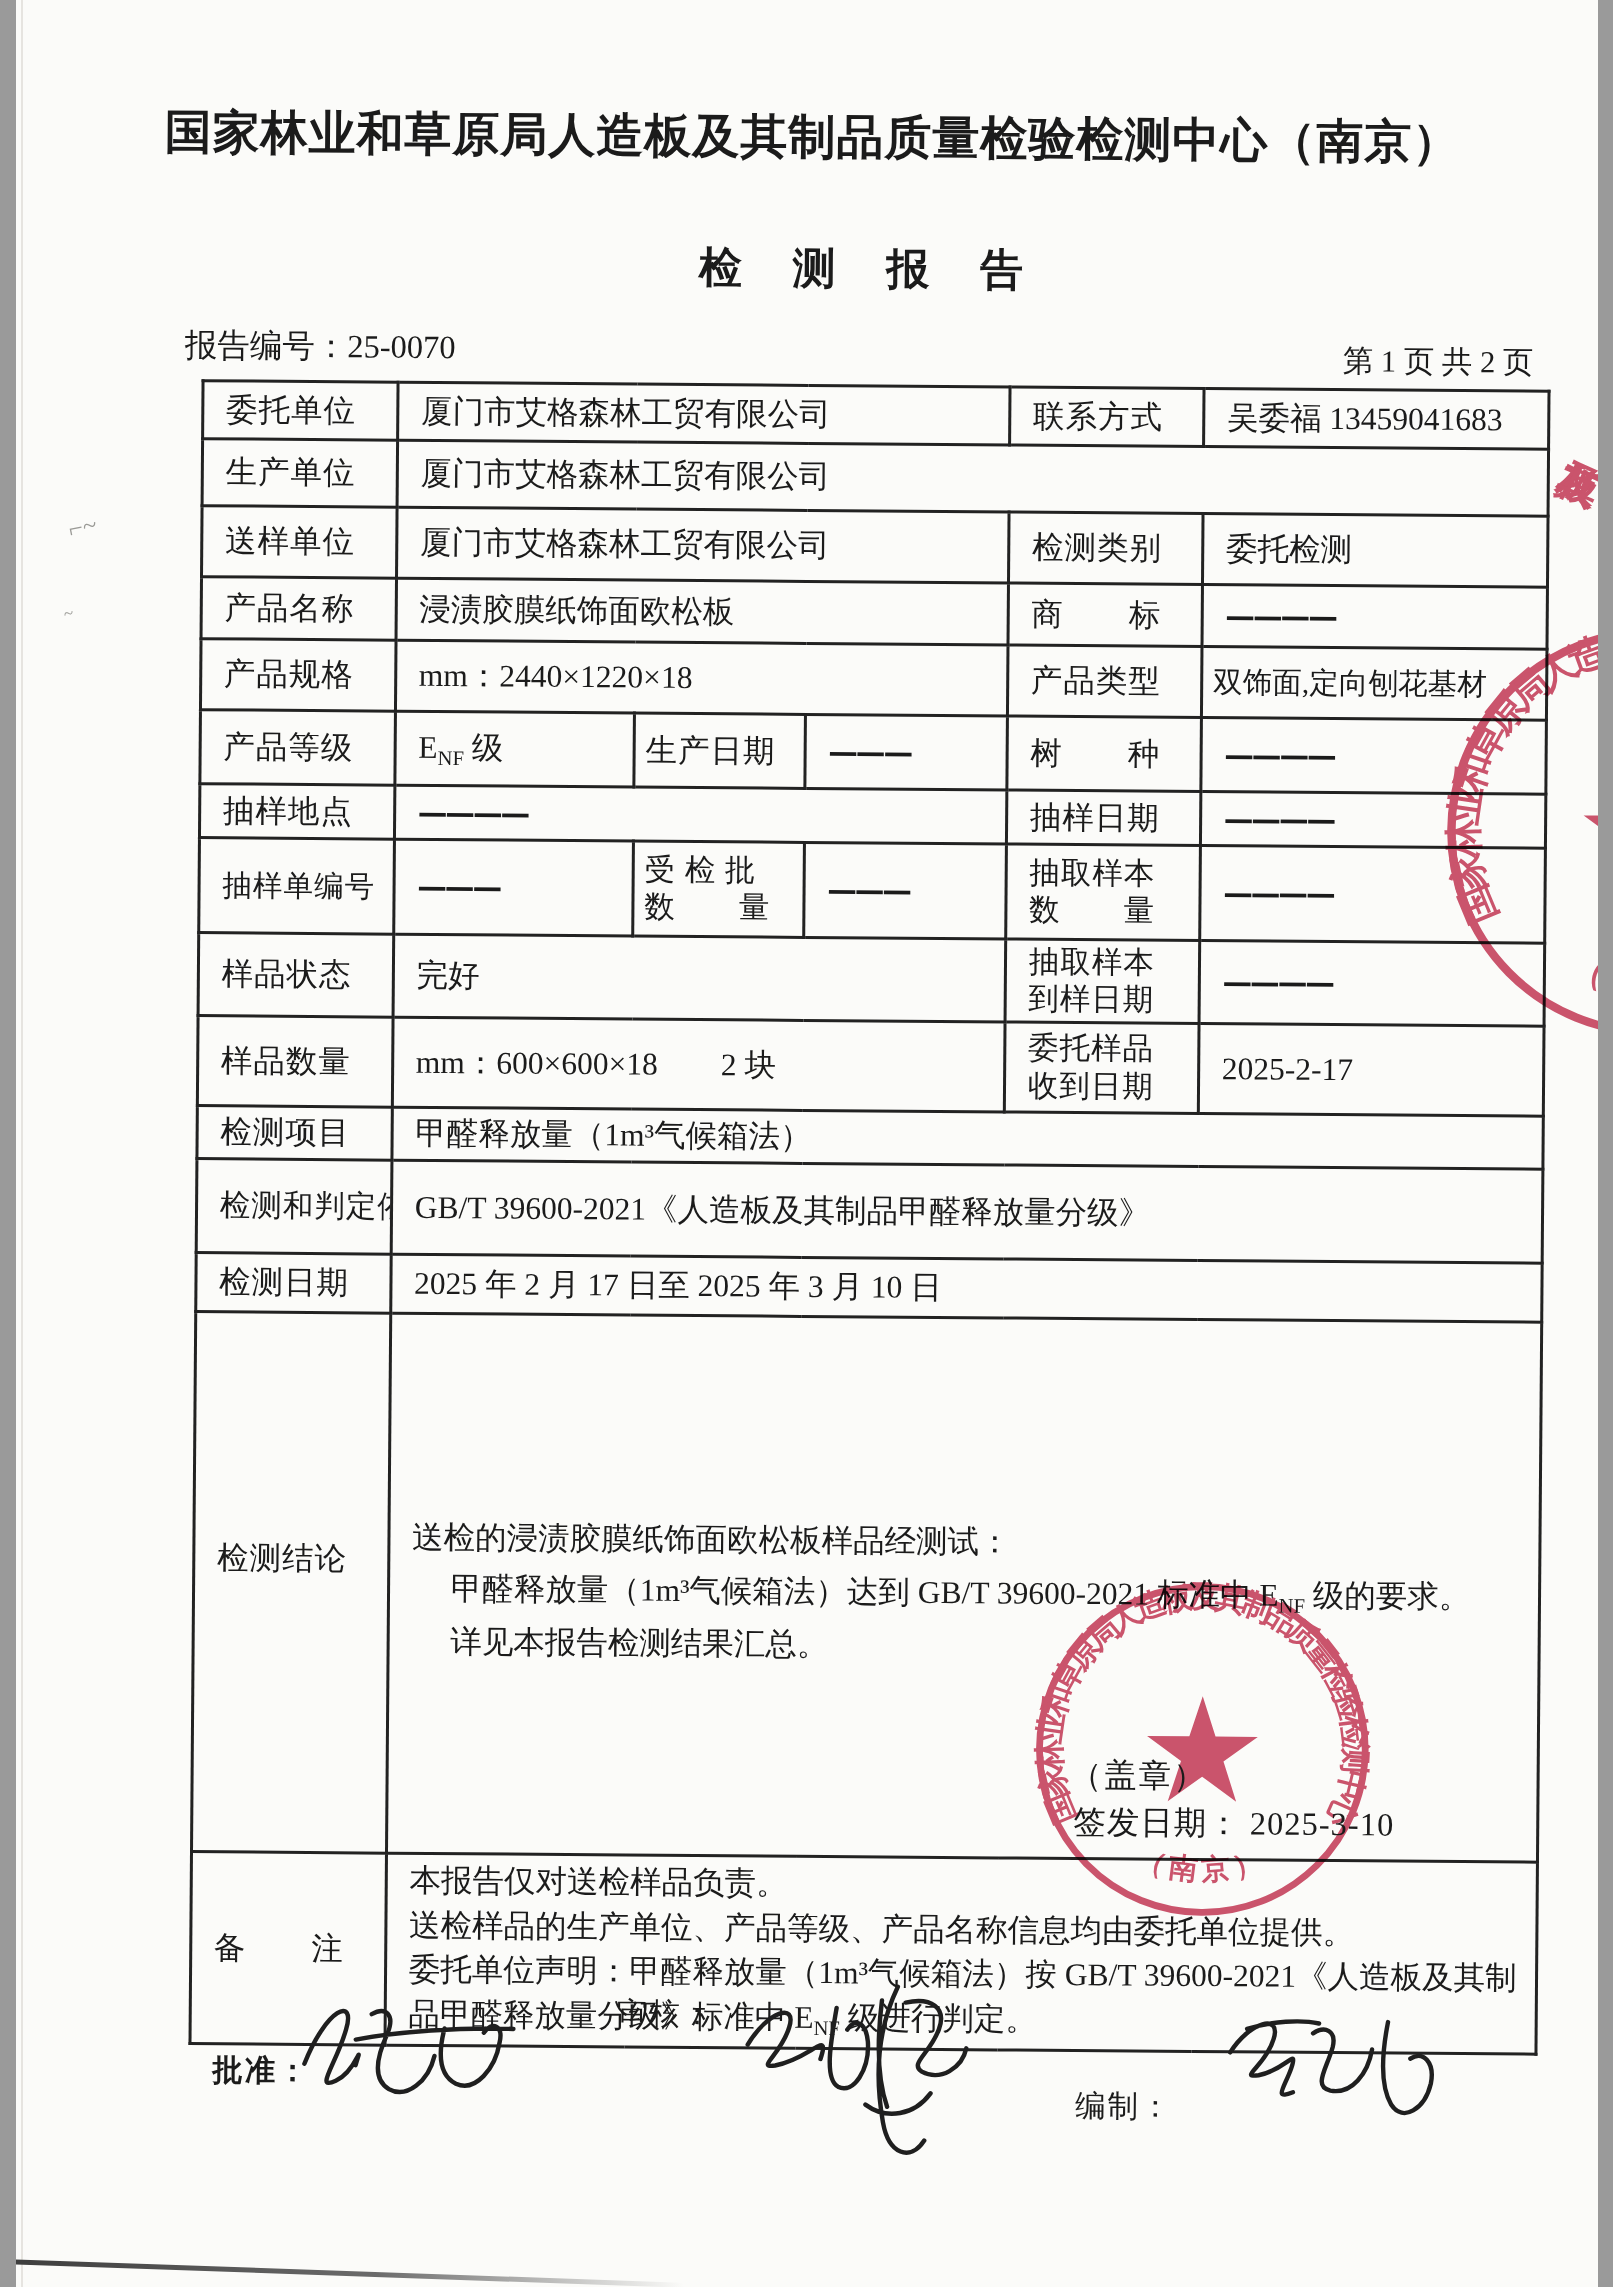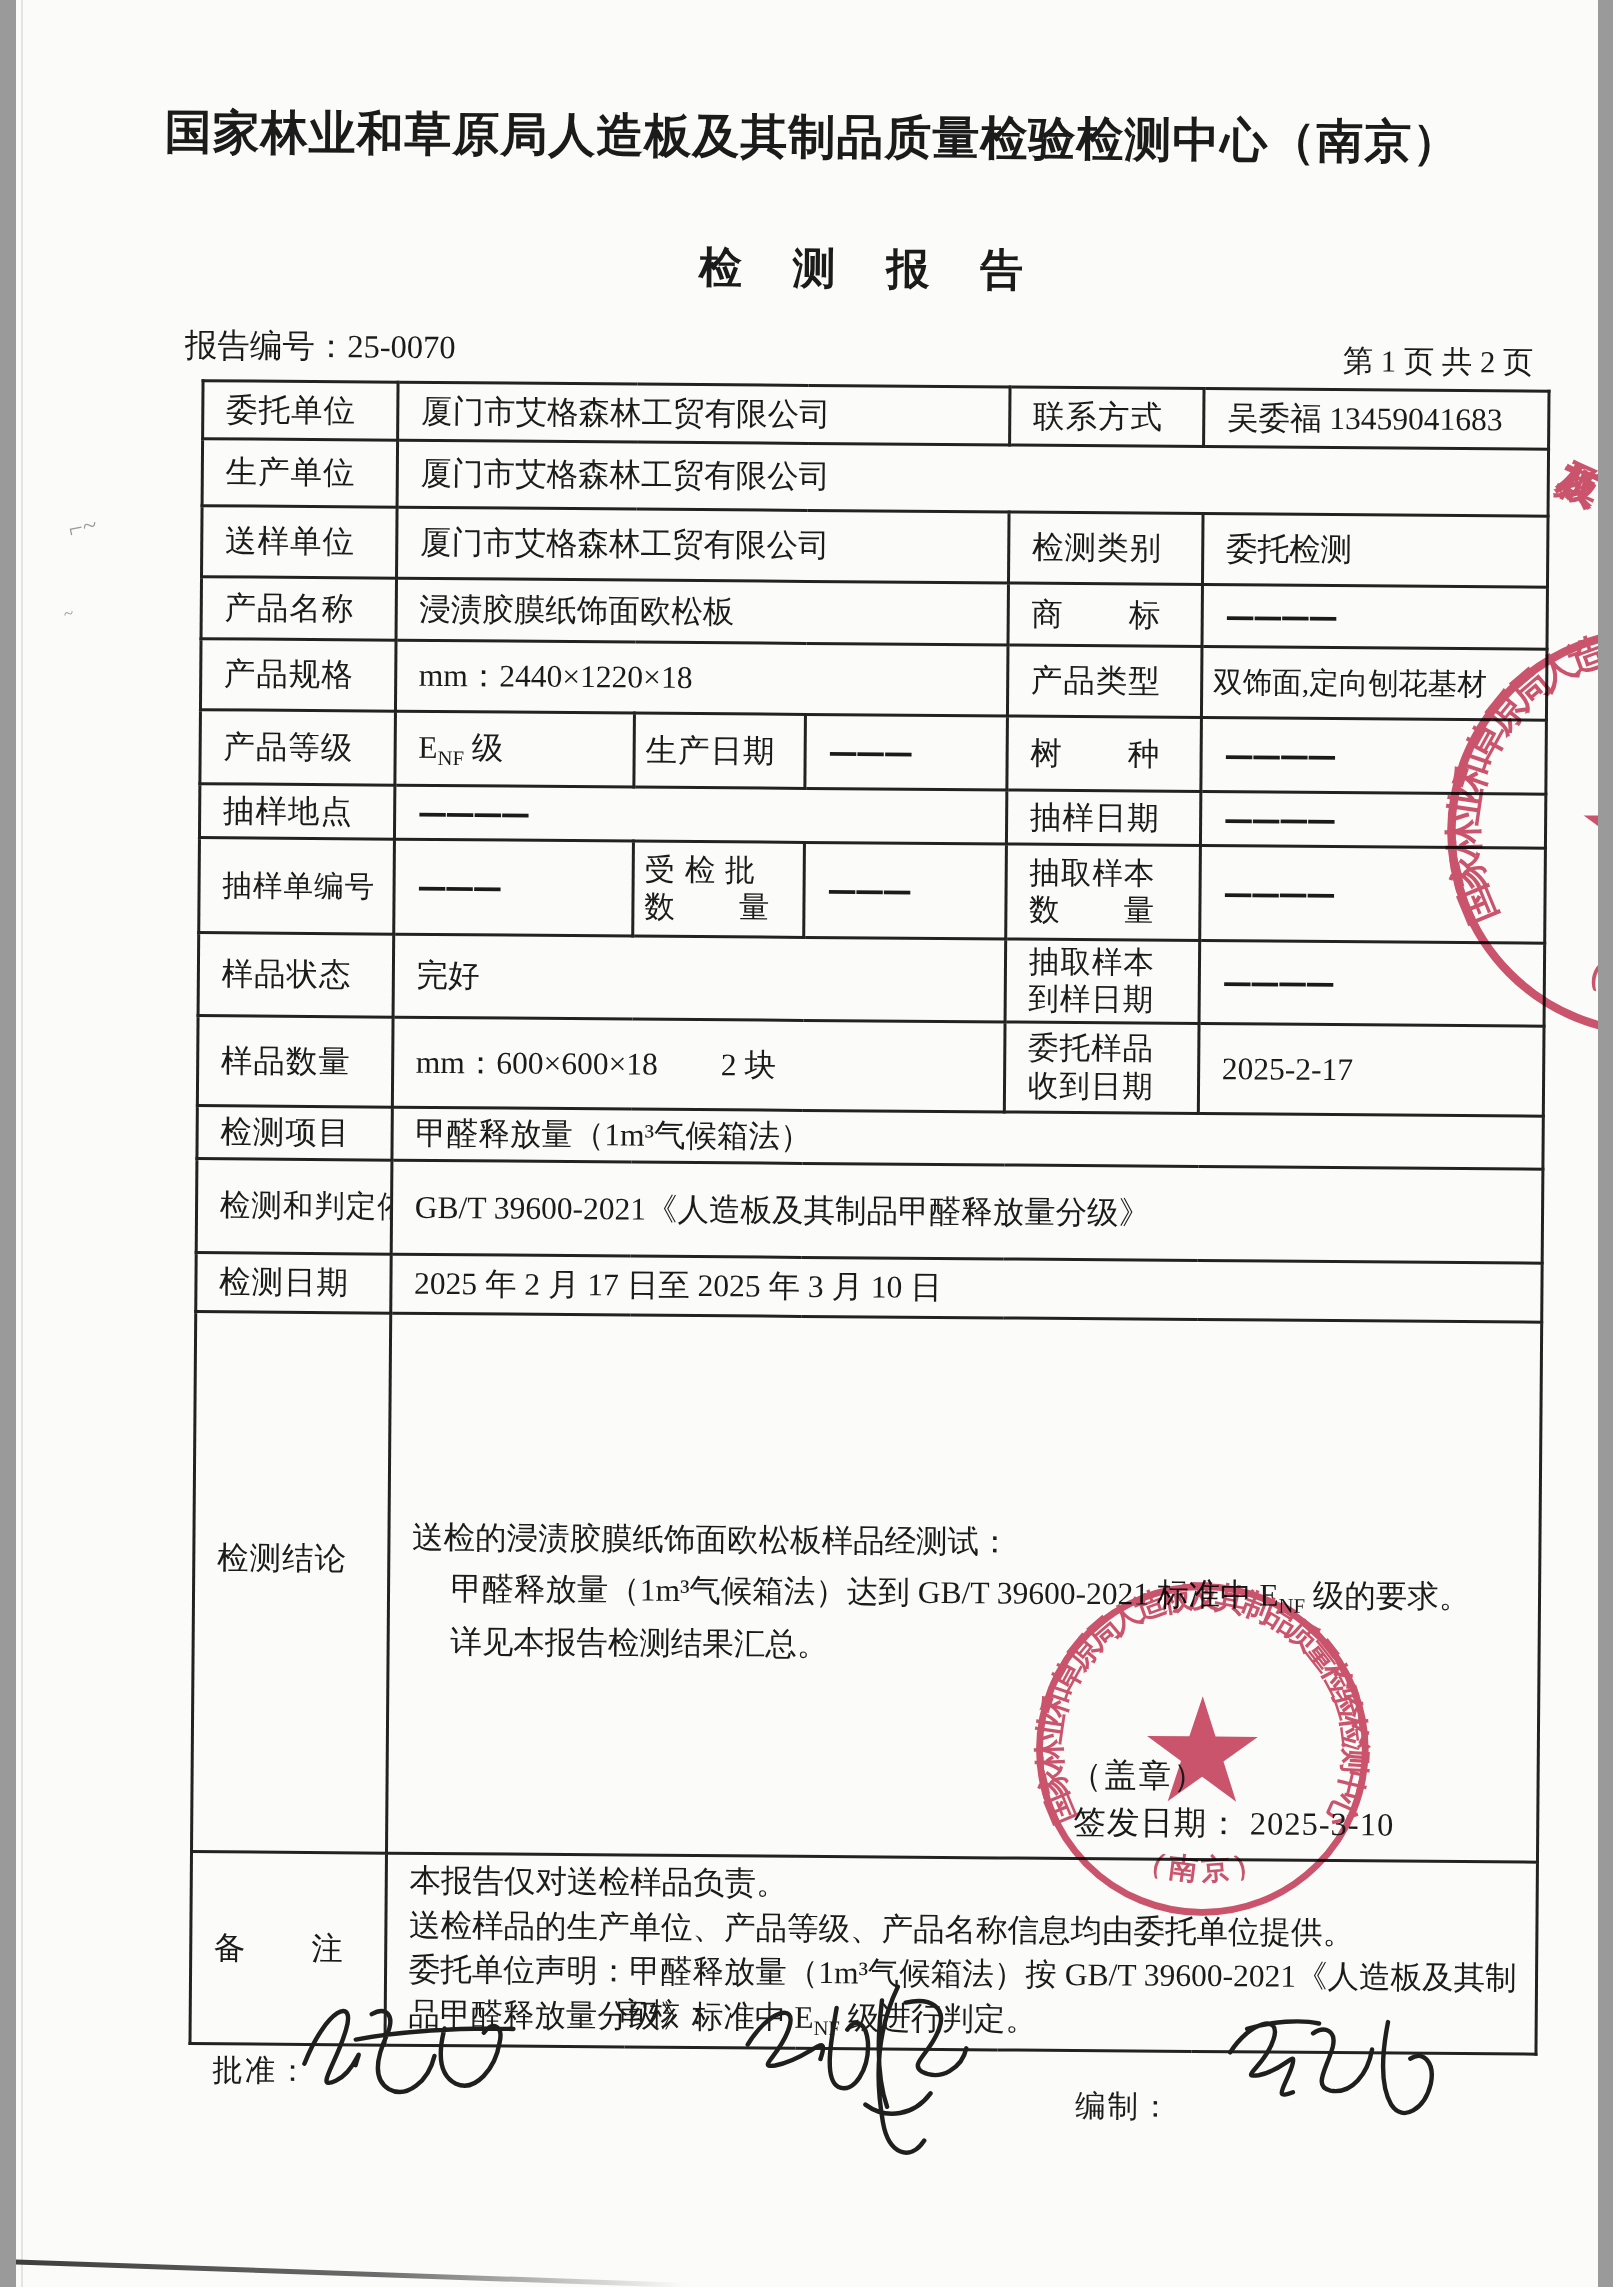--- a/index.html
+++ b/index.html
@@ -37,21 +37,21 @@
   .stamp{position:absolute;color:#c23a56;opacity:.87;mix-blend-mode:multiply;}
   .stamp-main{left:1024px;top:1568px;width:349px;height:349px;}
   .stamp-edge{left:1426px;top:607px;width:429px;height:429px;}
   .stamp-frag{left:1497px;top:396px;width:148px;height:197px;}
   .seal-note{position:absolute;font-size:32.5px;letter-spacing:2px;z-index:1;}
   .gaizhang{left:1066px;top:1748px;}
   .issue-date{left:1070px;top:1795px;letter-spacing:1px;}
 
   
   .sig-label{position:absolute;font-size:30.5px;letter-spacing:2px;}
-  .lab-approve{left:211px;top:2051px;}
+  .lab-approve{left:211px;top:2051px;font-weight:bold;}
   .lab-review{left:615px;top:1991px;}
   .lab-prepare{left:1074px;top:2080px;font-family:Liberation Mono, monospace;}
   .sig-svg{position:absolute;left:177px;top:1970px;width:1359px;height:227px;}
 
   
   .paper-left{position:absolute;left:5.9px;top:0;width:2px;height:2287px;background:#e6e4e0;}
   .paper-edge{position:absolute;left:-11.8px;top:2259px;width:680px;height:4.9px;border-radius:3px;
     background:linear-gradient(90deg,#3c3c3c,#6b6b6b 55%,rgba(130,130,130,0));
     transform:rotate(2deg);transform-origin:left top;}
   .pencil{position:absolute;color:#9a9a96;font-size:25.6px;transform:rotate(-12deg);}

